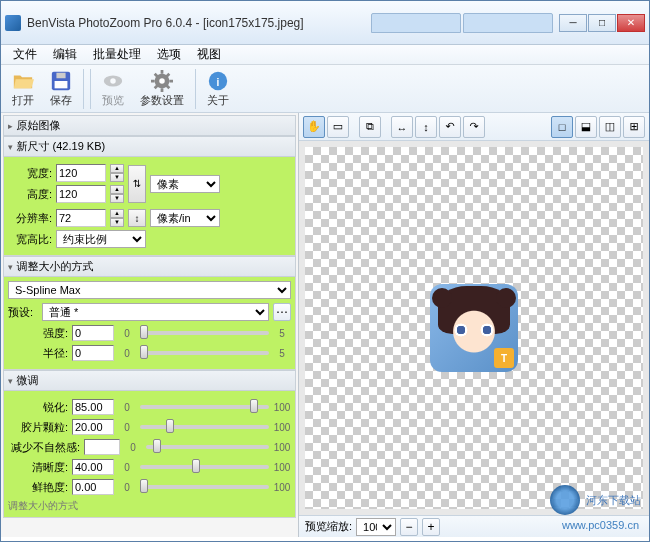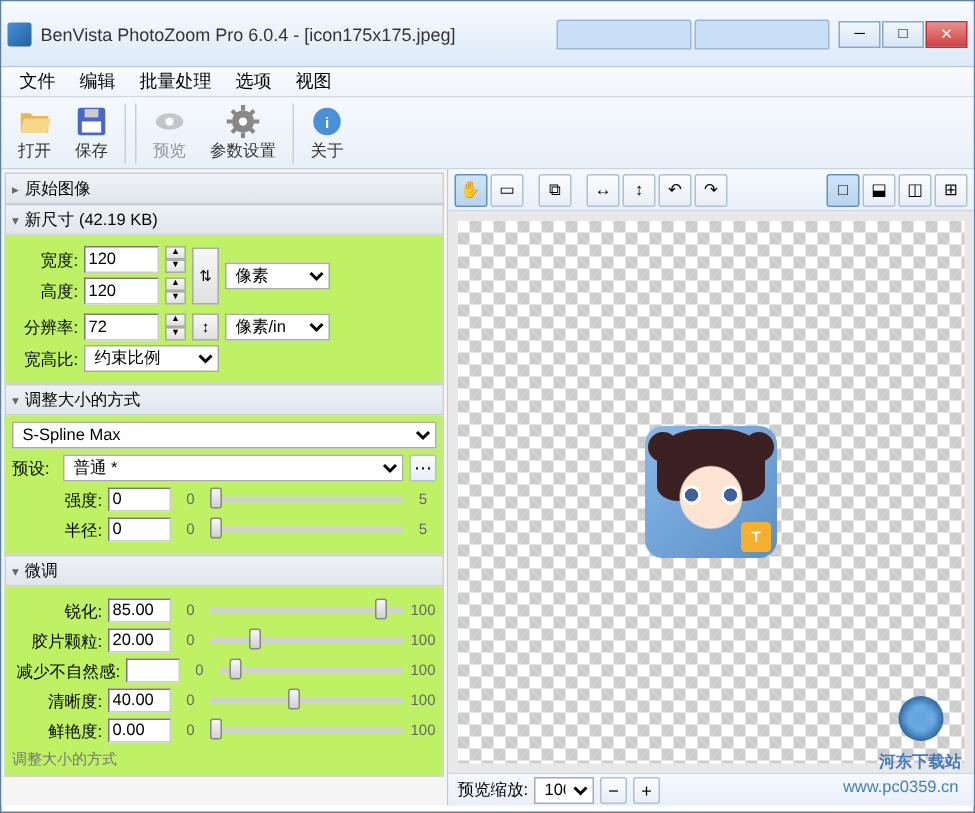--- a/index.html
+++ b/index.html
@@ -73,21 +73,21 @@
 .anime-buns { position:absolute; width:20px; height:20px; background:#3a2020; border-radius:50%; top:4px; }
 .anime-buns.l{left:2px;} .anime-buns.r{right:2px;}
 .anime-eye { position:absolute; width:14px; height:16px; background:radial-gradient(circle,#4060a0 40%,#fff 42%,#fff 60%,transparent 62%); top:38px; border-radius:50%; }
 .anime-eye.l{left:24px;} .anime-eye.r{right:24px;}
 .corner-badge { position:absolute; bottom:4px; right:4px; width:20px; height:20px; background:#f5b030; border-radius:3px; display:flex; align-items:center; justify-content:center; font-size:10px; font-weight:bold; color:#fff; }
 
 .canvas-footer { height:22px; background:linear-gradient(#f5f9fd,#e8f0f8); border-top:1px solid #c8d4e0; display:flex; align-items:center; padding:0 6px; gap:4px; font-size:11px; }
 
 .statusbar { height:20px; background:linear-gradient(#f5f9fd,#e8f0f8); border-top:1px solid #c8d4e0; display:flex; align-items:center; padding:0 6px; font-size:11px; color:#444; }
 
-.watermark { position:absolute; right:8px; bottom:26px; font-size:20px; font-weight:bold; color:#3570b8; display:flex; align-items:center; gap:6px; pointer-events:none; opacity:0.9;flex-direction:column; }
+.watermark { position:absolute; right:8px; bottom:26px; font-size:20px; font-weight:normal; color:#3570b8; display:flex; align-items:center; gap:6px; pointer-events:none; opacity:0.9; }
 .watermark-icon { width:30px; height:30px; background:radial-gradient(circle,#5a9fe0 40%,#2060a0 70%); border-radius:50%; position:relative; }
 .watermark-sub { position:absolute; right:10px; bottom:10px; font-size:11px; color:#4080c0; pointer-events:none; }
 
 svg { display:block; }
 </style>
 </head>
 <body>
 
 <div class="window">
 

